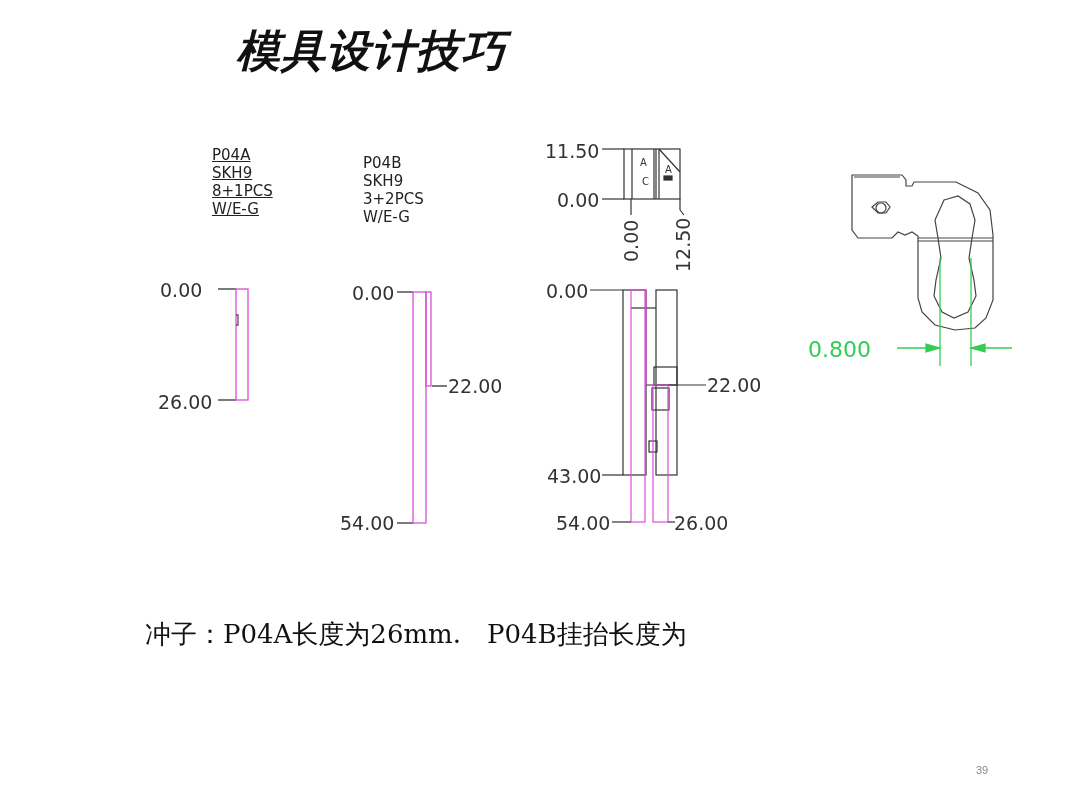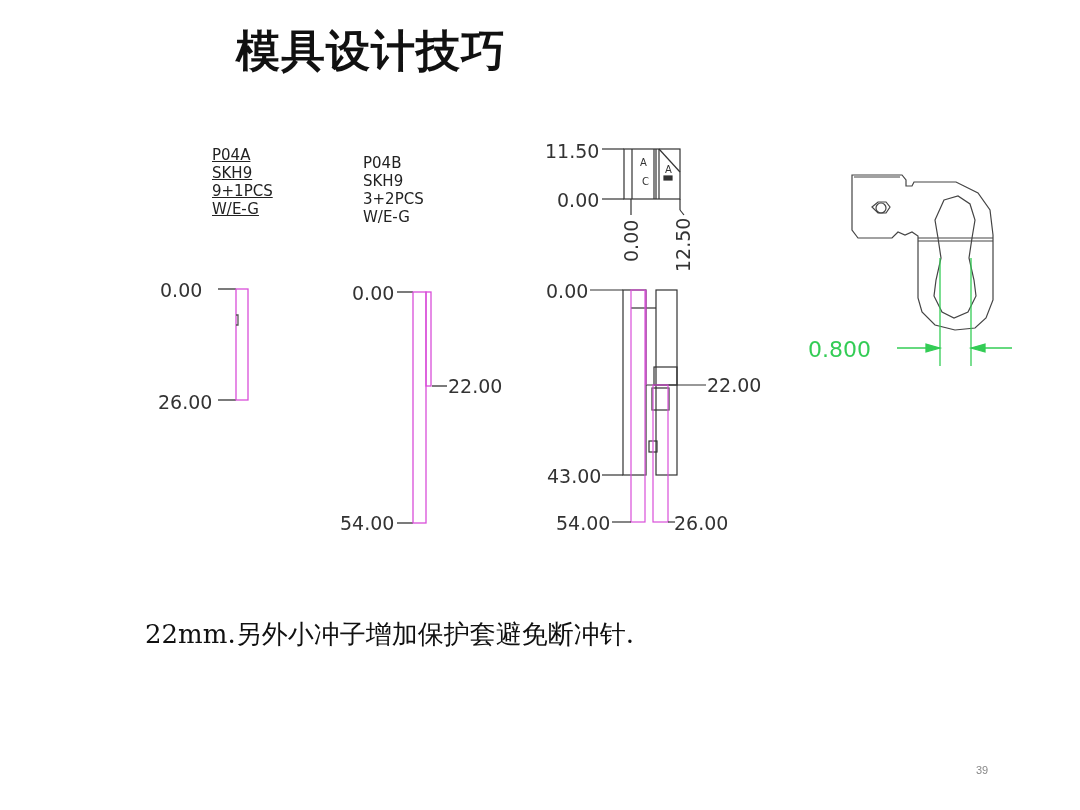--- a/index.html
+++ b/index.html
@@ -5,20 +5,21 @@
     html, body { margin: 0; padding: 0; }
     body {
       width: 1080px; height: 810px; background: #ffffff;
       position: relative; overflow: hidden;
       font-family: "DejaVu Sans", sans-serif;
     }
     .title {
       position: absolute; left: 236px; top: 22px;
       font-size: 44px; font-weight: bold; color: #111;
       letter-spacing: 1px;
+      font-style: italic;
     }
     .spec {
       position: absolute; font-family: "DejaVu Sans", sans-serif;
       font-size: 15px; line-height: 18px; color: #222;
     }
     .spec div { white-space: nowrap; }
     svg.drawing { position: absolute; left: 0; top: 0; }
     svg text { font-family: "DejaVu Sans", sans-serif; }
     .caption {
       position: absolute; left: 145px; top: 612px;
@@ -31,21 +32,21 @@
     }
   </style>
 </head>
 <body>
 
 <div class="title">模具设计技巧</div>
 
 <div class="spec" style="left:212px; top:146px;text-decoration:underline;">
   <div>P04A</div>
   <div>SKH9</div>
-  <div>9+1PCS</div>
+  <div>8+1PCS</div>
   <div>W/E-G</div>
 </div>
 
 <div class="spec" style="left:363px; top:154px;">
   <div>P04B</div>
   <div>SKH9</div>
   <div>3+2PCS</div>
   <div>W/E-G</div>
 </div>
 
@@ -129,16 +130,16 @@
     <line x1="971" y1="258" x2="971" y2="366"></line>
     <line x1="897" y1="348" x2="940" y2="348"></line>
     <polygon points="940,348 926,344 926,352"></polygon>
     <line x1="971" y1="348" x2="1012" y2="348"></line>
     <polygon points="971,348 985,344 985,352"></polygon>
     <text x="808" y="357" font-size="22" stroke="none" fill="#33cc55">0.800</text>
   </g>
 </svg>
 
 <div class="caption">
-  <div>22mm.另外小冲子增加保护套避免断冲针.</div>
+  <div>冲子：P04A长度为26mm.　P04B挂抬长度为</div>
 </div>
 
 <div class="page-num">39</div>
 
 </body></html>

